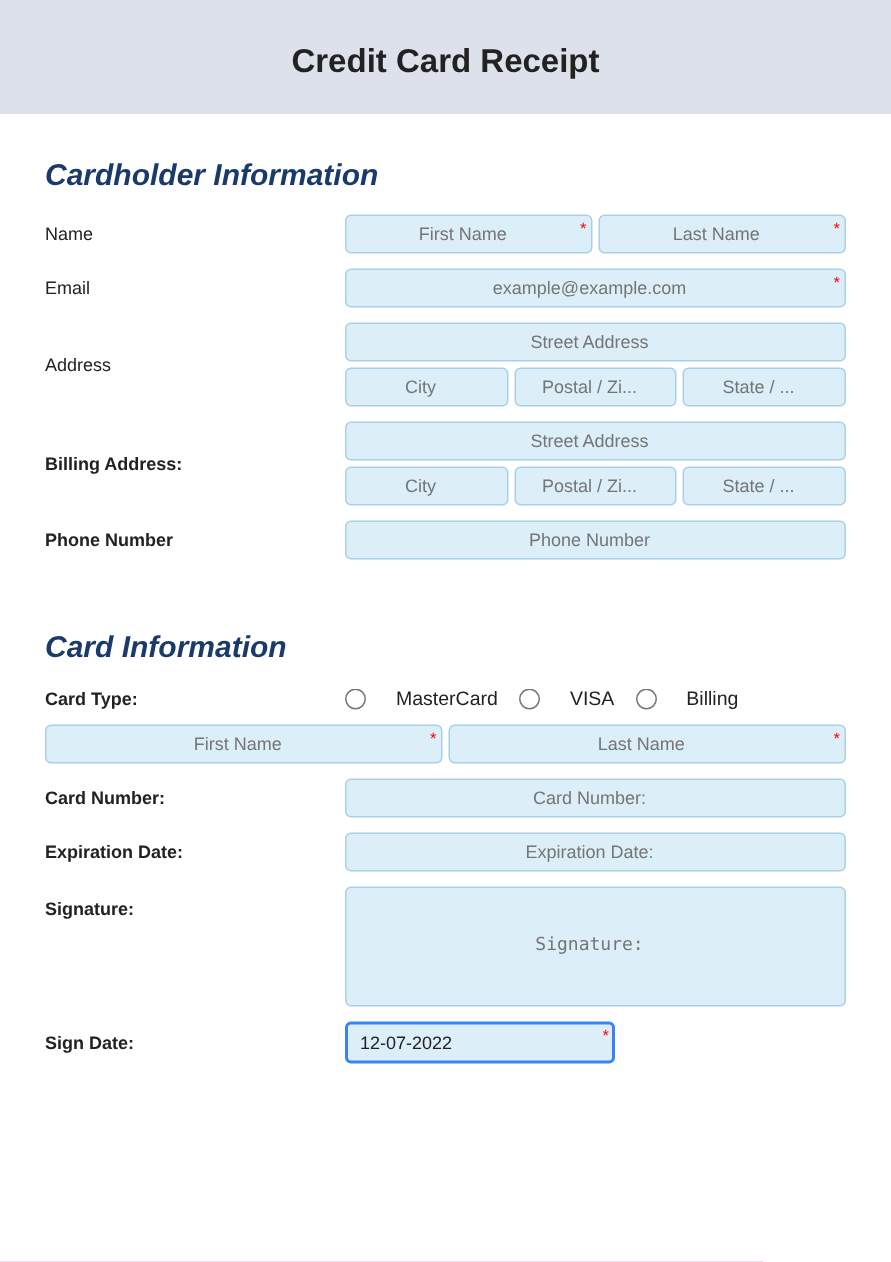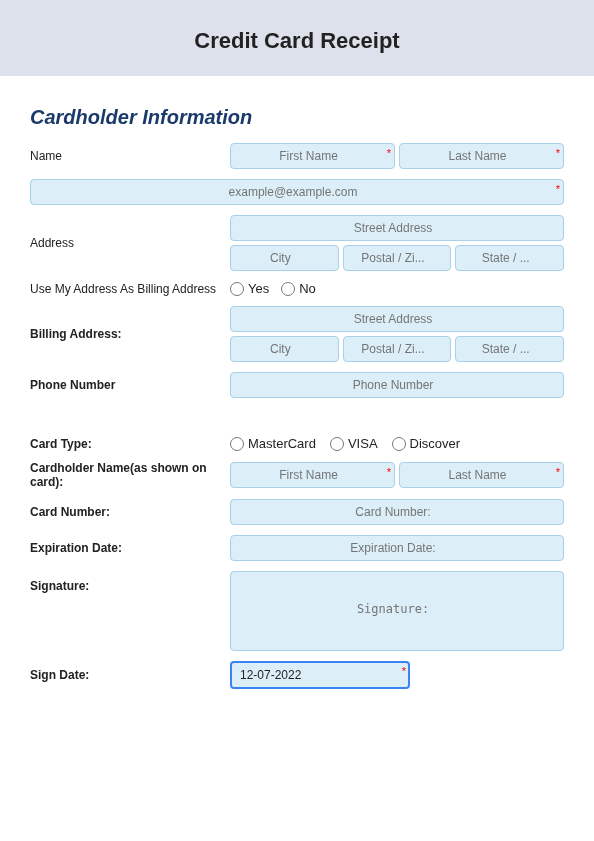--- a/index.html
+++ b/index.html
@@ -139,21 +139,21 @@
     .card-type-row {
       display: flex;
       align-items: center;
       gap: 14px;
       flex: 1;
     }
 
     .card-option {
       display: flex;
       align-items: center;
-      gap: 4px;
+      gap: 20px;
       font-size: 13px;
       color: #222;
     }
 
     .card-option input[type="radio"] {
       accent-color: #5a9fc0;
       width: 14px;
       height: 14px;
     }
 
@@ -210,20 +210,21 @@
           </div>
           <div class="input-wrapper">
             <input type="text" placeholder="Last Name" style="">
             <span class="req-star">*</span>
           </div>
         </div>
       </div>
     </div>
 
     <div class="form-row">
+      <div class="form-label">Email</div>
       <div class="form-fields">
         <div class="input-wrapper">
           <input type="text" placeholder="example@example.com" style="">
           <span class="req-star">*</span>
         </div>
       </div>
     </div>
 
     <div class="form-row">
       <div class="form-label">Address</div>
@@ -238,33 +239,20 @@
           <div class="input-wrapper">
             <input type="text" placeholder="Postal / Zi..." style="">
           </div>
           <div class="input-wrapper">
             <input type="text" placeholder="State / ..." style="">
           </div>
         </div>
       </div>
     </div>
 
-    <div class="form-row">
-      <div class="form-label">Use My Address As Billing Address</div>
-      <div class="radio-group">
-        <label class="radio-option">
-          <input type="radio" name="use_billing" style="">
-          <span>Yes</span>
-        </label>
-        <label class="radio-option">
-          <input type="radio" name="use_billing" style="">
-          <span>No</span>
-        </label>
-      </div>
-    </div>
 
     <div class="form-row">
       <div class="form-label bold">Billing Address:</div>
       <div class="form-fields">
         <div class="input-wrapper">
           <input type="text" placeholder="Street Address" style="">
         </div>
         <div class="input-row">
           <div class="input-wrapper">
             <input type="text" placeholder="City" style="">
@@ -283,43 +271,41 @@
       <div class="form-label bold">Phone Number</div>
       <div class="form-fields">
         <div class="input-wrapper">
           <input type="text" placeholder="Phone Number" style="">
         </div>
       </div>
     </div>
 
     <div class="divider"></div>
 
+    <div class="section-title">Card Information</div>
 
     <div class="form-row">
       <div class="form-label bold">Card Type:</div>
       <div class="card-type-row">
         <label class="card-option">
           <input type="radio" name="card_type" style="">
           <span>MasterCard</span>
         </label>
         <label class="card-option">
           <input type="radio" name="card_type" style="">
           <span>VISA</span>
         </label>
         <label class="card-option">
           <input type="radio" name="card_type" style="">
-          <span>Discover</span>
+          <span>Billing</span>
         </label>
       </div>
     </div>
 
     <div class="form-row">
-      <div class="form-label bold">
-        <span>Cardholder Name(as shown on card):</span>
-      </div>
       <div class="form-fields">
         <div class="input-row">
           <div class="input-wrapper">
             <input type="text" placeholder="First Name" style="">
             <span class="req-star">*</span>
           </div>
           <div class="input-wrapper">
             <input type="text" placeholder="Last Name" style="">
             <span class="req-star">*</span>
           </div>

